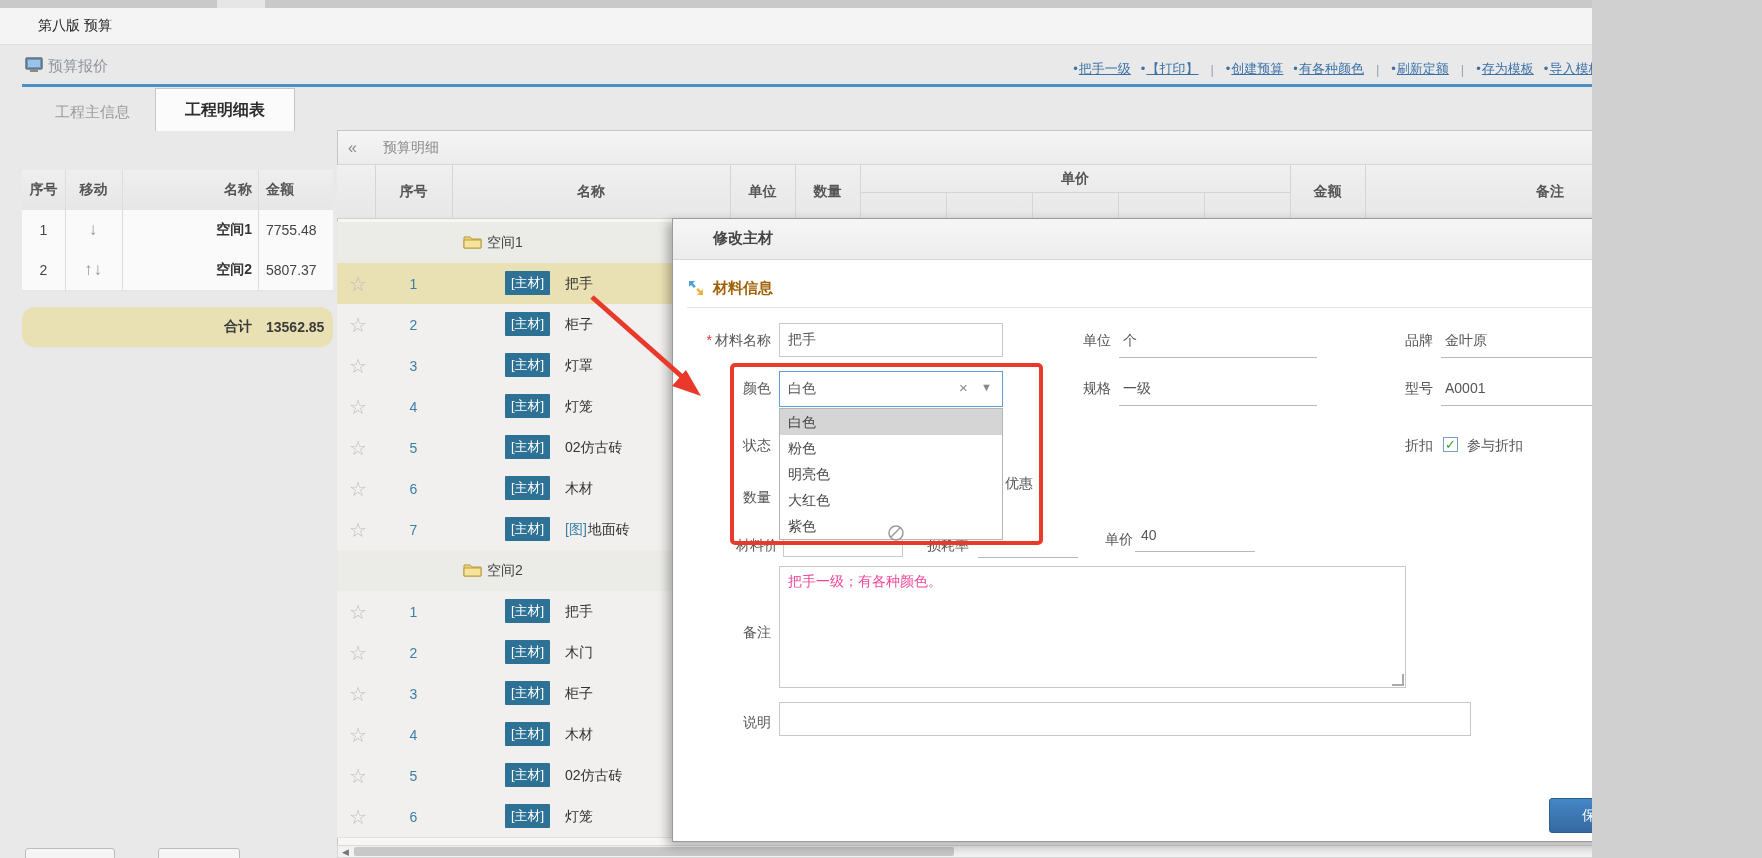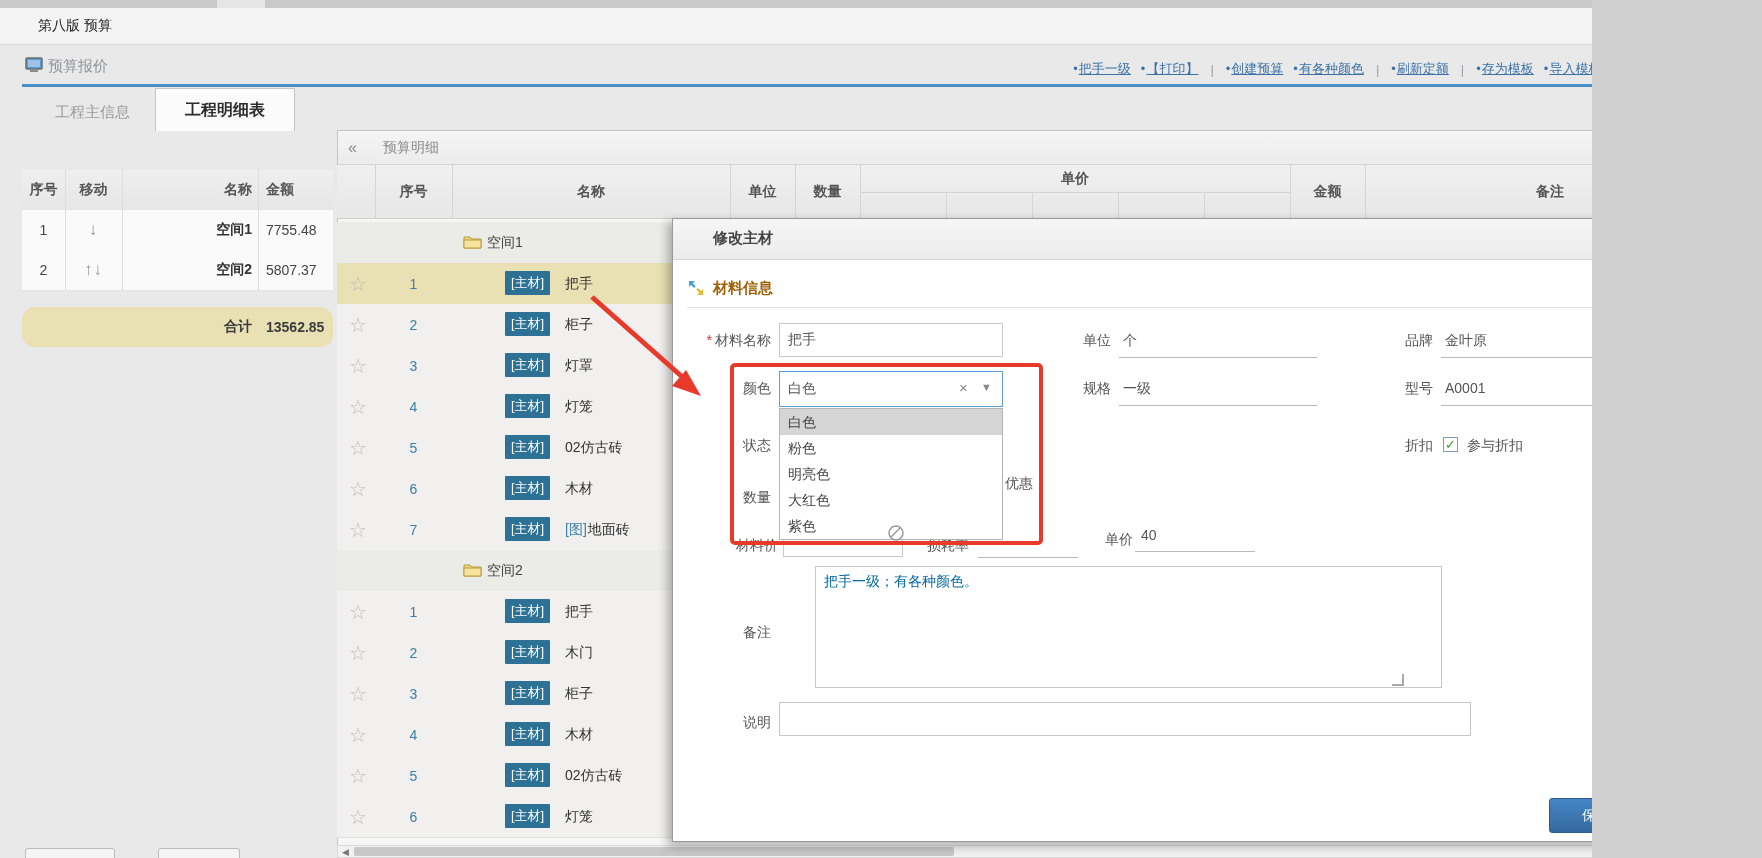--- a/index.html
+++ b/index.html
@@ -95,21 +95,21 @@
   .combo-x{position:absolute;left:286px;top:160px;color:#888;font-size:15px;cursor:pointer;}
   .combo-arr{position:absolute;left:308px;top:162px;color:#888;font-size:11px;cursor:pointer;}
   .ddlist{position:absolute;left:106px;top:189px;width:224px;height:132px;background:#fff;border:1px solid #b5b5b5;
           box-sizing:border-box;z-index:5;}
   .ddopt{height:26px;line-height:26px;padding-left:8px;color:#444;cursor:pointer;}
   .ddopt.selopt{background:#d5d5d5;}
   .ddgrip{position:absolute;left:214px;top:305px;z-index:6;}
   .chk{position:absolute;width:15px;height:15px;border:1px solid #7a9cc0;background:#fff;box-sizing:border-box;
        display:flex;align-items:center;justify-content:center;color:#2da12d;font-size:13px;font-weight:bold;cursor:pointer;}
   .mtextarea{position:absolute;border:1px solid #c8c8c8;background:#fff;box-sizing:border-box;
-             padding:6px 8px;color:#0369a1;font-size:14px;margin-left:36px;}
+             padding:6px 8px;color:#ec4899;font-size:14px;}
   .ta-grip{position:absolute;width:10px;height:10px;border-right:2px solid #aaa;border-bottom:2px solid #aaa;cursor:nwse-resize;}
   .btn-save{position:absolute;left:876px;top:579px;width:92px;height:33px;background:linear-gradient(#4486c6,#35699f);
             color:#fff;border:1px solid #2d5e92;border-radius:3px;display:flex;align-items:center;justify-content:center;
             font-size:14px;cursor:pointer;}
   .btn-cancel{position:absolute;left:1000px;top:579px;width:84px;height:33px;background:#fcfcfc;color:#555;
               border:1px solid #c8c8c8;border-radius:3px;display:flex;align-items:center;justify-content:center;
               font-size:14px;cursor:pointer;}
 
   
   .red-rect{position:absolute;left:730px;top:363px;width:305px;height:174px;border:4px solid #e8392a;border-radius:5px;

